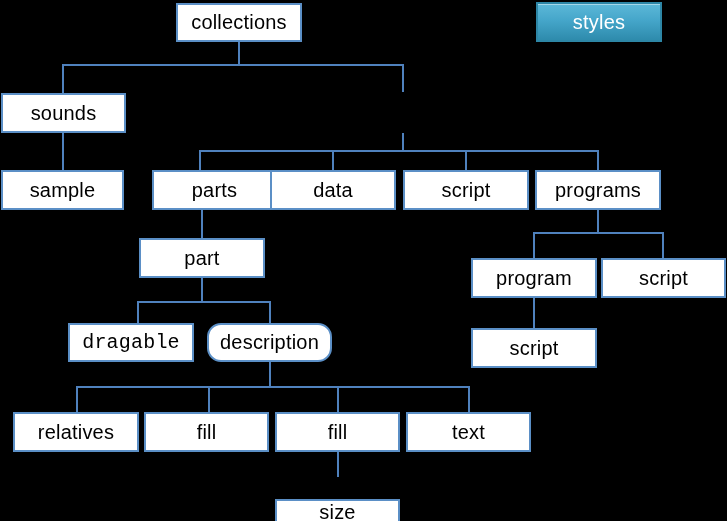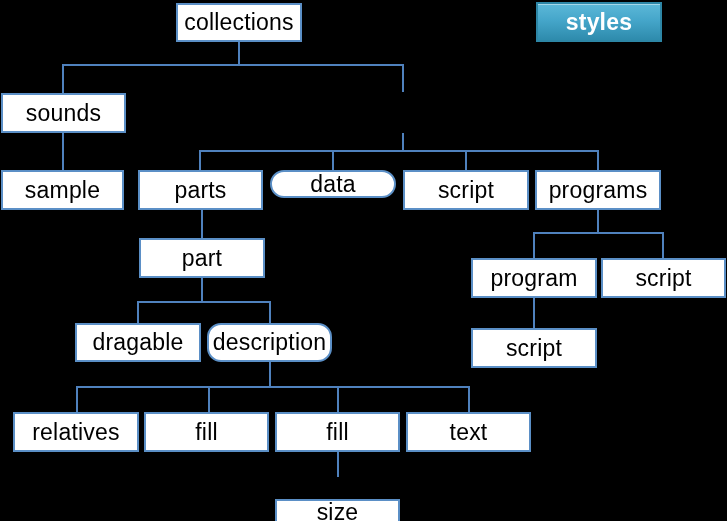--- a/index.html
+++ b/index.html
@@ -11,45 +11,45 @@
     font-family:"Liberation Sans", sans-serif;
   }
   .connectors{position:absolute;left:0;top:0;width:727px;height:521px;}
   .node{
     position:absolute;
     background:#ffffff;
     border:2px solid #5b8fc6;
     box-sizing:border-box;
     display:flex;align-items:center;justify-content:center;
     color:#000;
-    font-size:23px;
+    font-size:20px;
     letter-spacing:0.2px;
     white-space:nowrap;
   }
   .node.styles{
     background:linear-gradient(to bottom,#5cb8d8 0%,#45a6ca 45%,#2e8bac 100%);
     border:2px solid #2d86a6;
     box-shadow:inset 0 1px 0 rgba(255,255,255,0.45);
     color:#fff;
-    font-weight:bold;
+    font-weight:normal;
   }
   
   .n-collections{left:176px;top:3px;width:126px;height:39px;}
   .n-styles{left:536px;top:2px;width:126px;height:40px;}
   .n-sounds{left:1px;top:93px;width:125px;height:40px;}
   .n-group{left:339px;top:92px;width:125px;height:41px;}
   .n-sample{left:1px;top:170px;width:123px;height:40px;}
-  .n-parts{left:138px;top:170px;width:125px;height:40px;}
-  .n-data{left:270px;top:170px;width:126px;height:28px;border-radius:18px;}
+  .n-parts{left:152px;top:170px;width:125px;height:40px;}
+  .n-data{left:270px;top:170px;width:126px;height:40px;}
   .n-script1{left:403px;top:170px;width:126px;height:40px;}
   .n-programs{left:535px;top:170px;width:126px;height:40px;}
   .n-part{left:139px;top:238px;width:126px;height:40px;}
   .n-program{left:471px;top:258px;width:126px;height:40px;}
   .n-script2{left:601px;top:258px;width:125px;height:40px;}
-  .n-dragable{left:75px;top:323px;width:126px;height:39px;}
+  .n-dragable{left:68px;top:323px;width:126px;height:39px;font-family:Liberation Mono, monospace;}
   .n-description{left:207px;top:323px;width:125px;height:39px;border-radius:14px;}
   .n-script3{left:471px;top:328px;width:126px;height:40px;}
   .n-relatives{left:13px;top:412px;width:126px;height:40px;}
   .n-image{left:144px;top:412px;width:125px;height:40px;}
   .n-fill{left:275px;top:412px;width:125px;height:40px;}
   .n-text{left:406px;top:412px;width:125px;height:40px;}
   .n-size{left:275px;top:499px;width:125px;height:27px;}
 </style>
 </head>
 <body>

